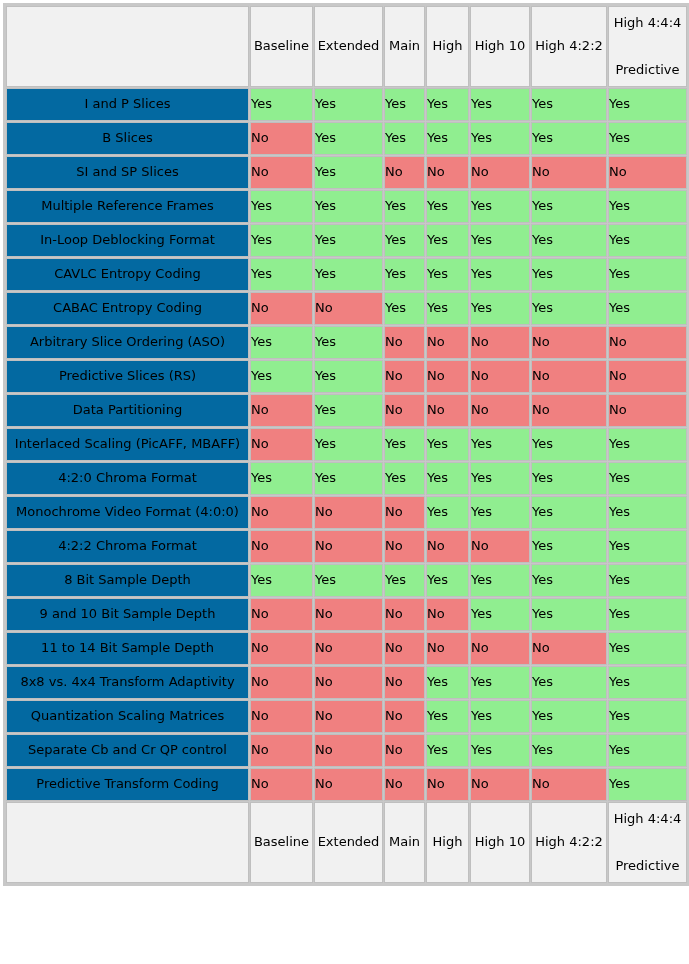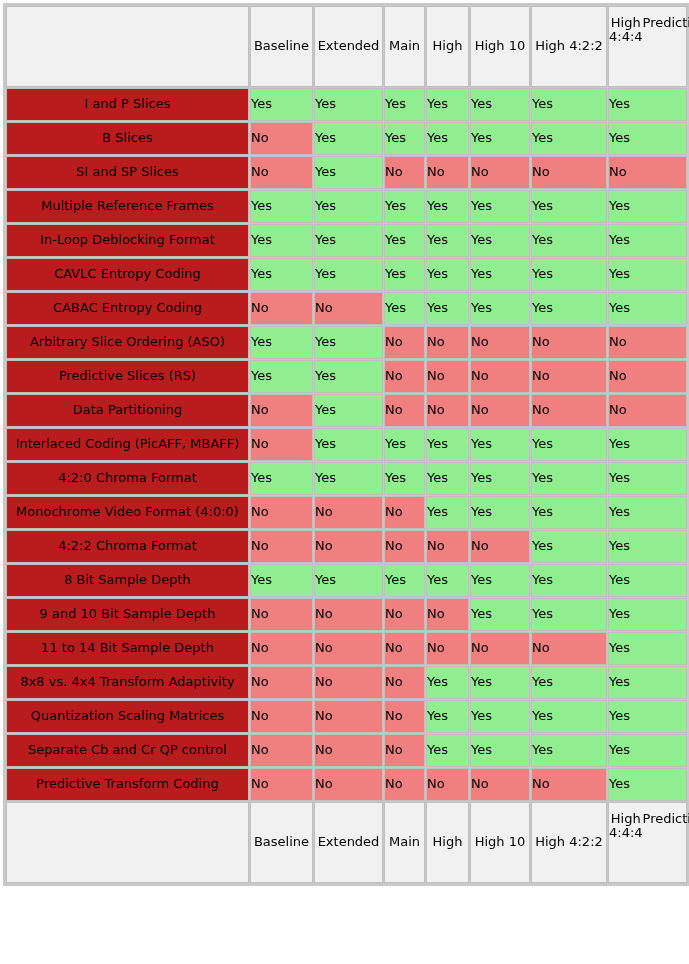--- a/index.html
+++ b/index.html
@@ -42,33 +42,33 @@
   .profile-head {
     background: #f1f1f1;
     text-align: center;
     font-weight: bold;
     font-size: 13.5px;
     height: 79px;
     padding: 2px 4px;
   }
   .profile-head .two-line {
     display: flex;
-    flex-direction: row;
+    flex-direction: column;
     justify-content: space-between;
     height: 62px;
     padding: 6px 0;
   }
   .profile-head .two-line span { display: block; }
   .corner-cell {
     background: #f1f1f1;
     height: 79px;
   }
   
   .feature-label {
-    background: #b91c1c;
+    background: #0369a1;
     text-align: center;
     font-weight: bold;
     font-size: 13.5px;
     height: 31px;
     padding: 0 6px;
     white-space: nowrap;
     margin-left: 10px;
   }
   
   td.val {
@@ -218,21 +218,21 @@
           <th class="feature-label">Data Partitioning</th>
           <td class="val no">No</td>
           <td class="val yes">Yes</td>
           <td class="val no">No</td>
           <td class="val no">No</td>
           <td class="val no">No</td>
           <td class="val no">No</td>
           <td class="val no">No</td>
         </tr>
         <tr>
-          <th class="feature-label">Interlaced Coding (PicAFF, MBAFF)</th>
+          <th class="feature-label">Interlaced Scaling (PicAFF, MBAFF)</th>
           <td class="val no">No</td>
           <td class="val yes">Yes</td>
           <td class="val yes">Yes</td>
           <td class="val yes">Yes</td>
           <td class="val yes">Yes</td>
           <td class="val yes">Yes</td>
           <td class="val yes">Yes</td>
         </tr>
         <tr>
           <th class="feature-label">4:2:0 Chroma Format</th>

